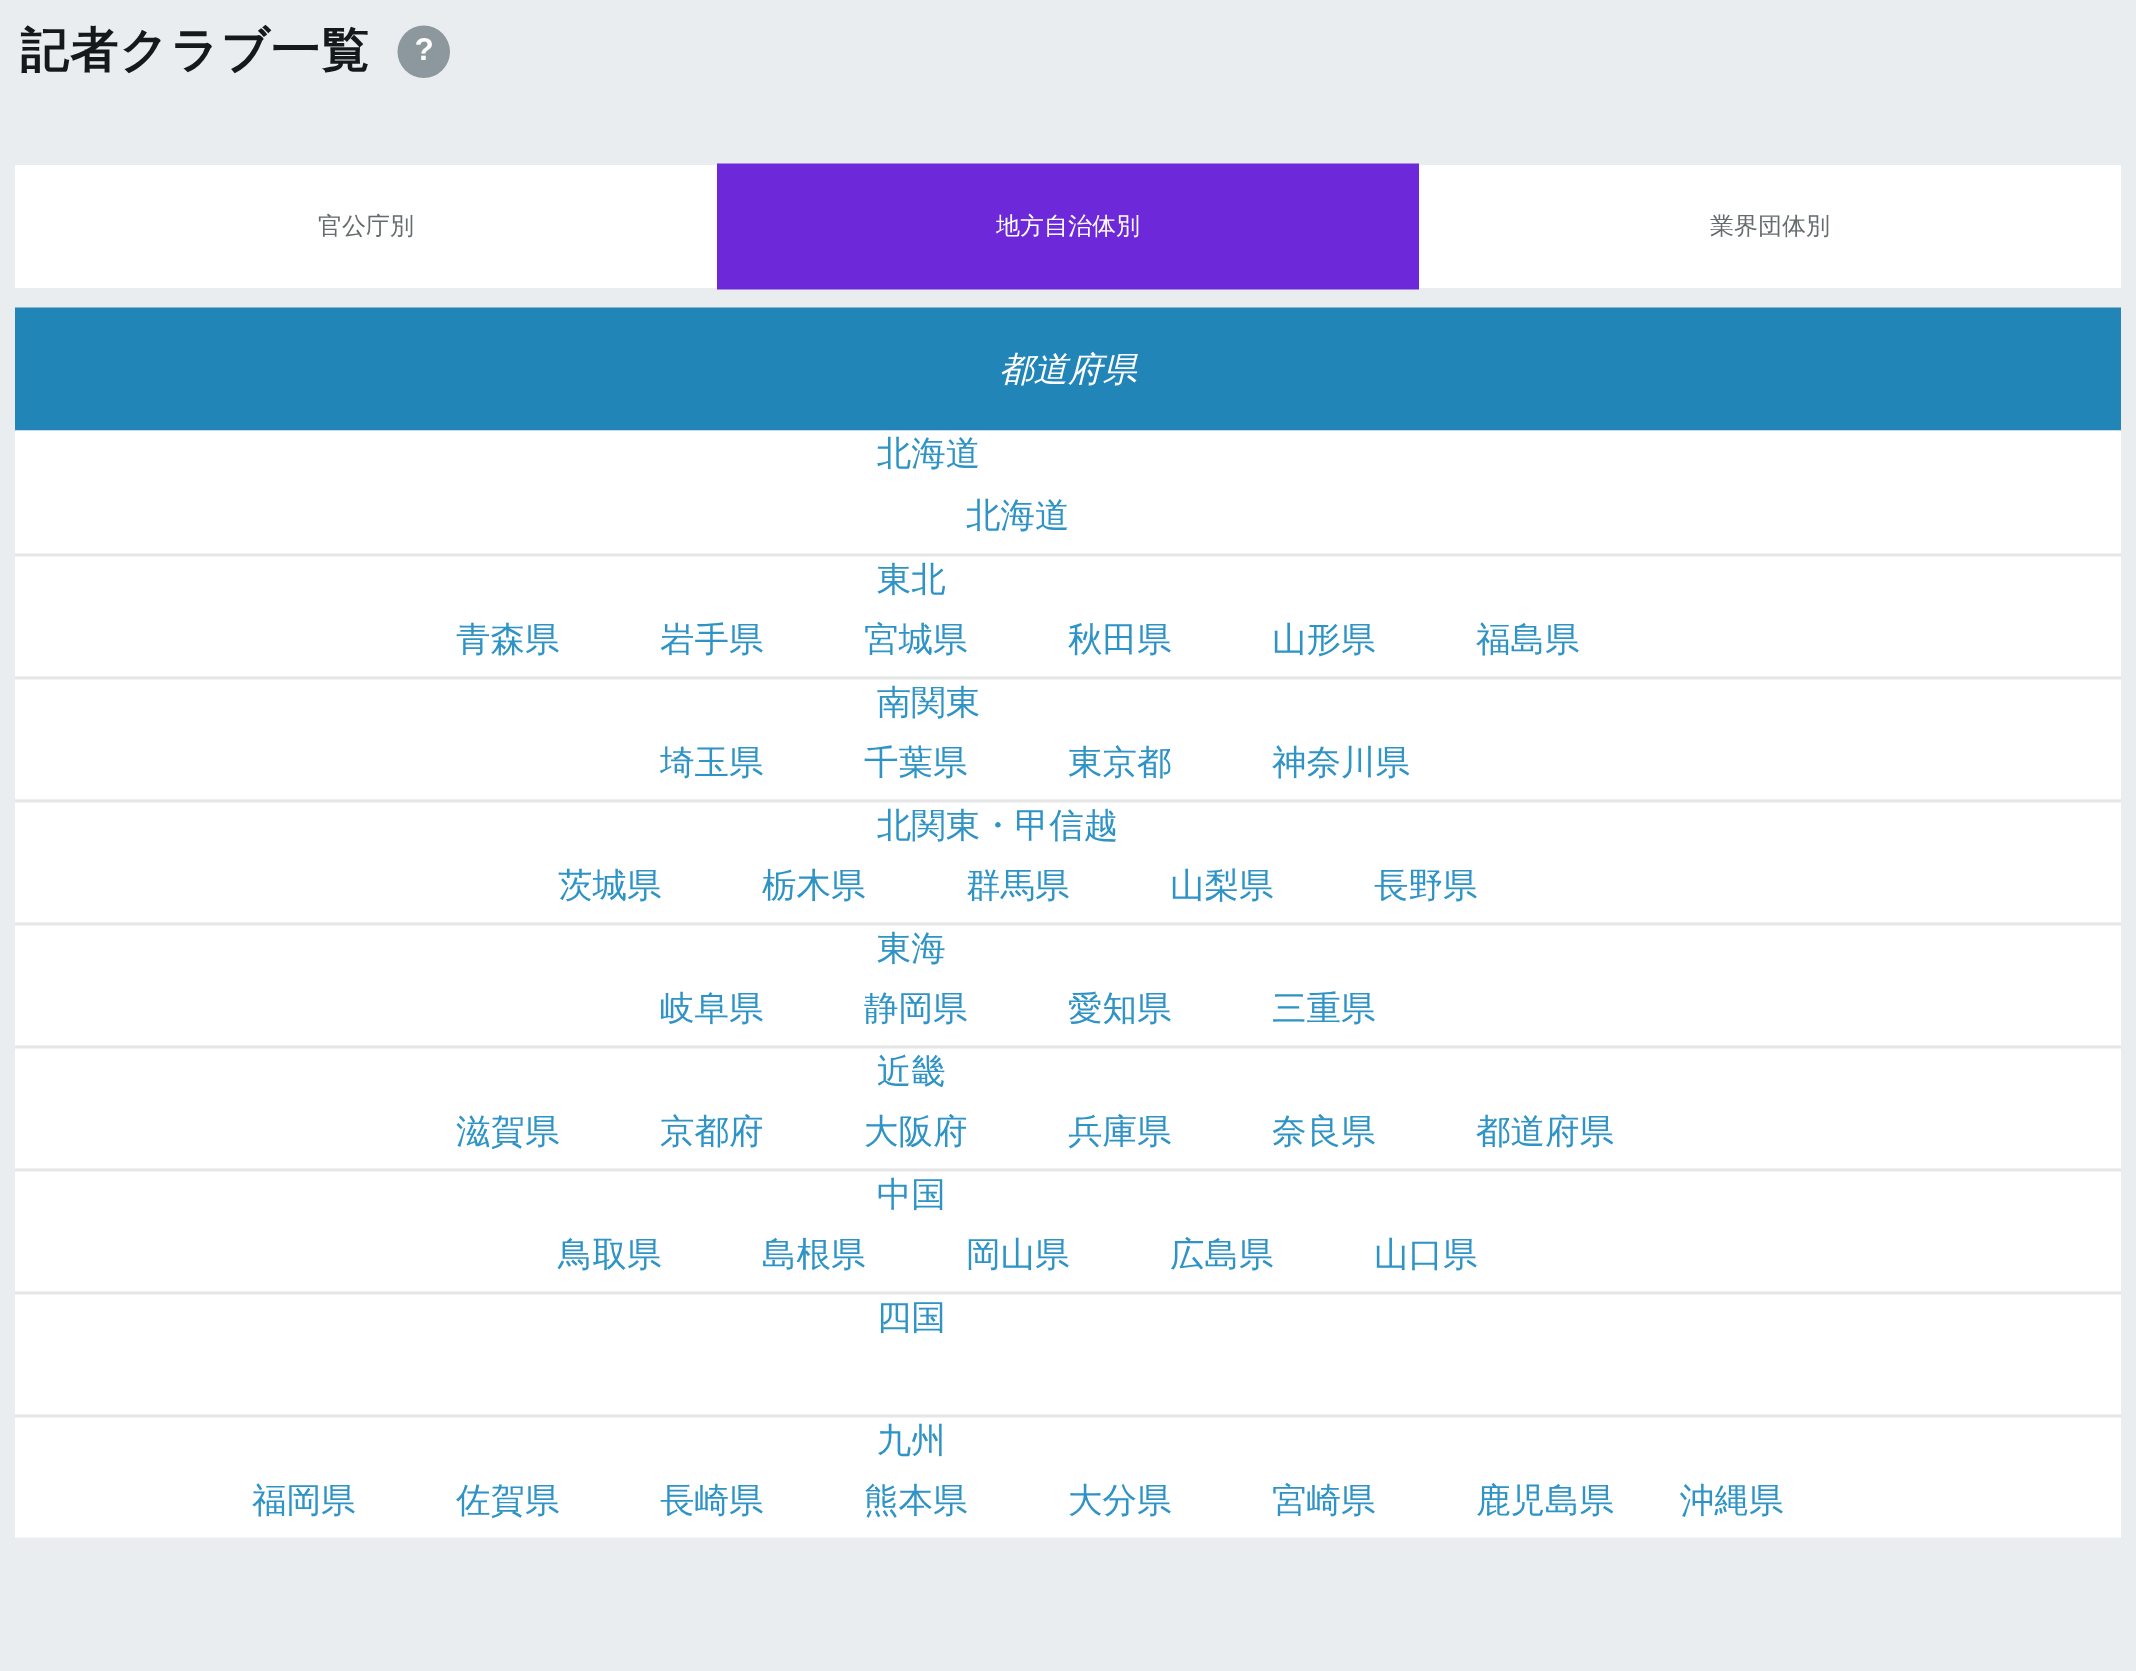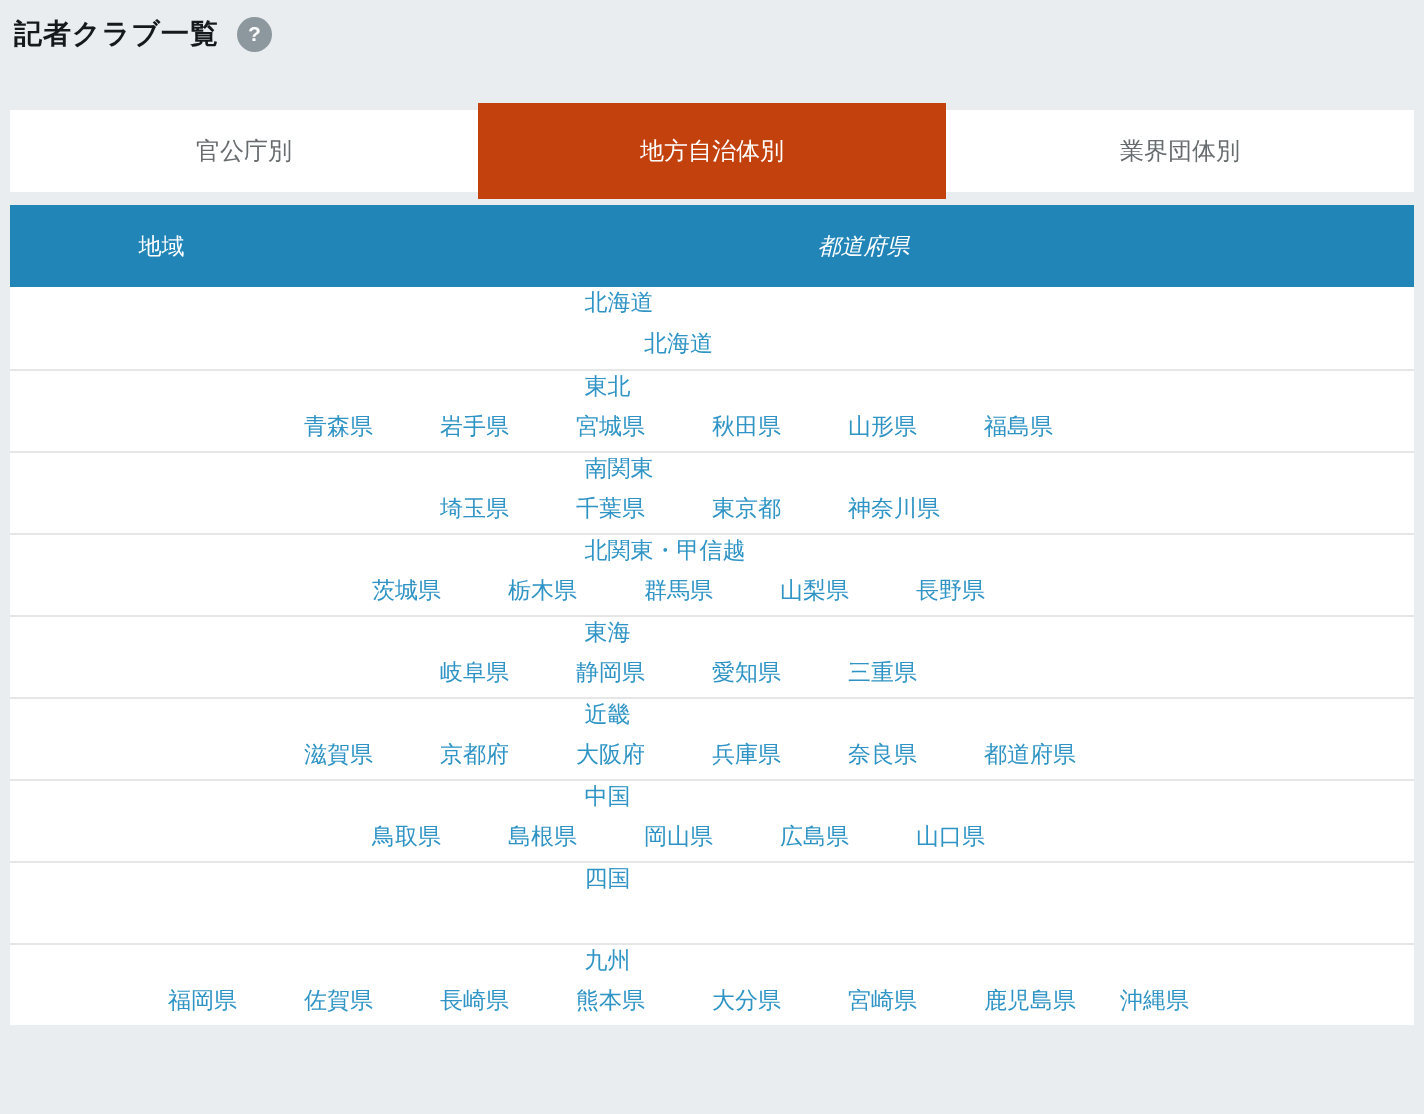--- a/index.html
+++ b/index.html
@@ -13,21 +13,21 @@
   }
   .title-row {
     display: flex;
     align-items: center;
     gap: 18px;
     padding: 10px 0 0 14px;
     height: 48px;
     box-sizing: content-box;
   }
   .page-title {
-    font-size: 28px;
+    font-size: 32px;
     font-weight: bold;
     color: #16191c;
     letter-spacing: 1px;
   }
   .help-icon {
     width: 35px;
     height: 35px;
     border-radius: 50%;
     background: #8c989e;
     color: #ffffff;
@@ -46,29 +46,29 @@
     margin-top: 45px;
     height: 96px;
     display: flex;
     align-items: center;
   }
   .tab {
     flex: 1;
     height: 82px;
     background: #ffffff;
     color: #666b6e;
-    font-size: 24px;
+    font-size: 16px;
     display: flex;
     align-items: center;
     justify-content: center;
     cursor: pointer;
   }
   .tab.active {
-    height: 96px;
-    background: #c2410c;
+    height: 84px;
+    background: #6d28d9;
     color: #ffffff;
   }
   .pressclub-table {
     margin-top: 6px;
   }
   .thead {
     display: flex;
     height: 82px;
     background: #2185b8;
     color: #ffffff;
@@ -138,21 +138,20 @@
 <div class="content">
 
   <div class="tabs">
     <div class="tab">官公庁別</div>
     <div class="tab active">地方自治体別</div>
     <div class="tab">業界団体別</div>
   </div>
 
   <div class="pressclub-table">
     <div class="thead">
-      <div class="th-region">地域</div>
       <div class="th-prefs">都道府県</div>
     </div>
     <div id="table-body">
         <div class="trow">
     <div class="region-cell">
       <a class="region-link">北海道</a>
     </div>
     <div class="prefs-cell">
             <span class="pref-slot"><a class="pref-link">北海道</a></span>
           </div>

